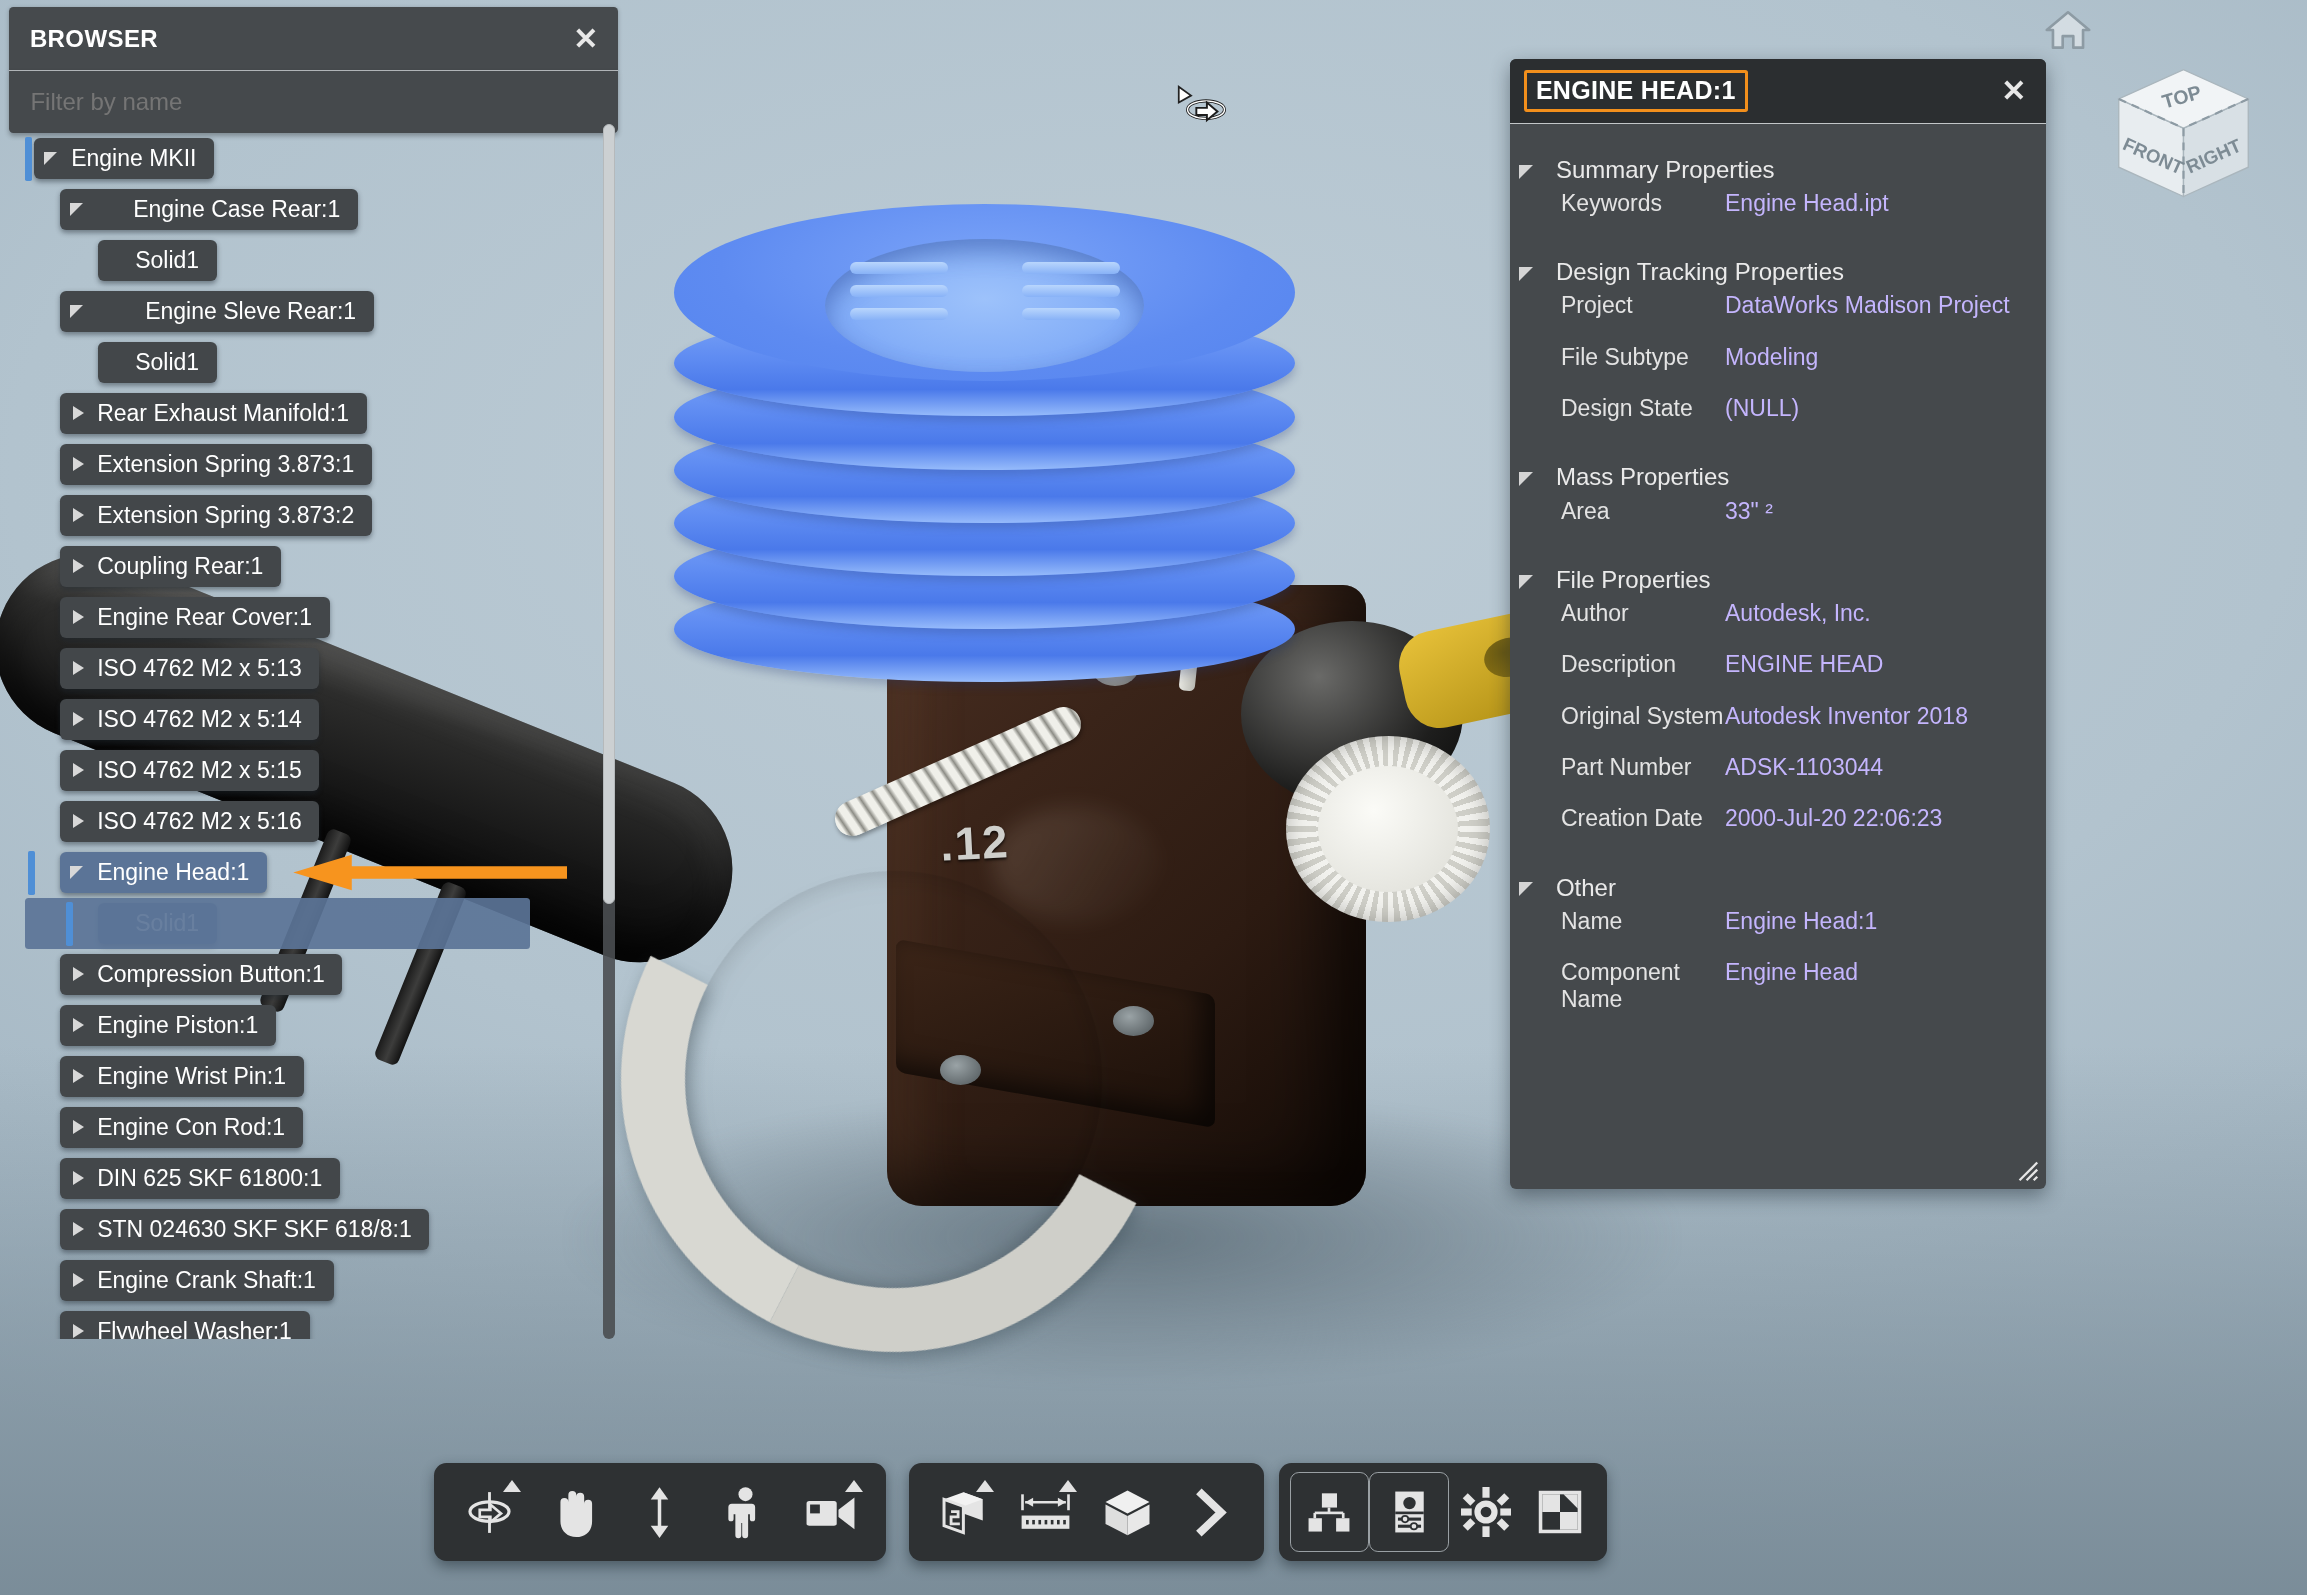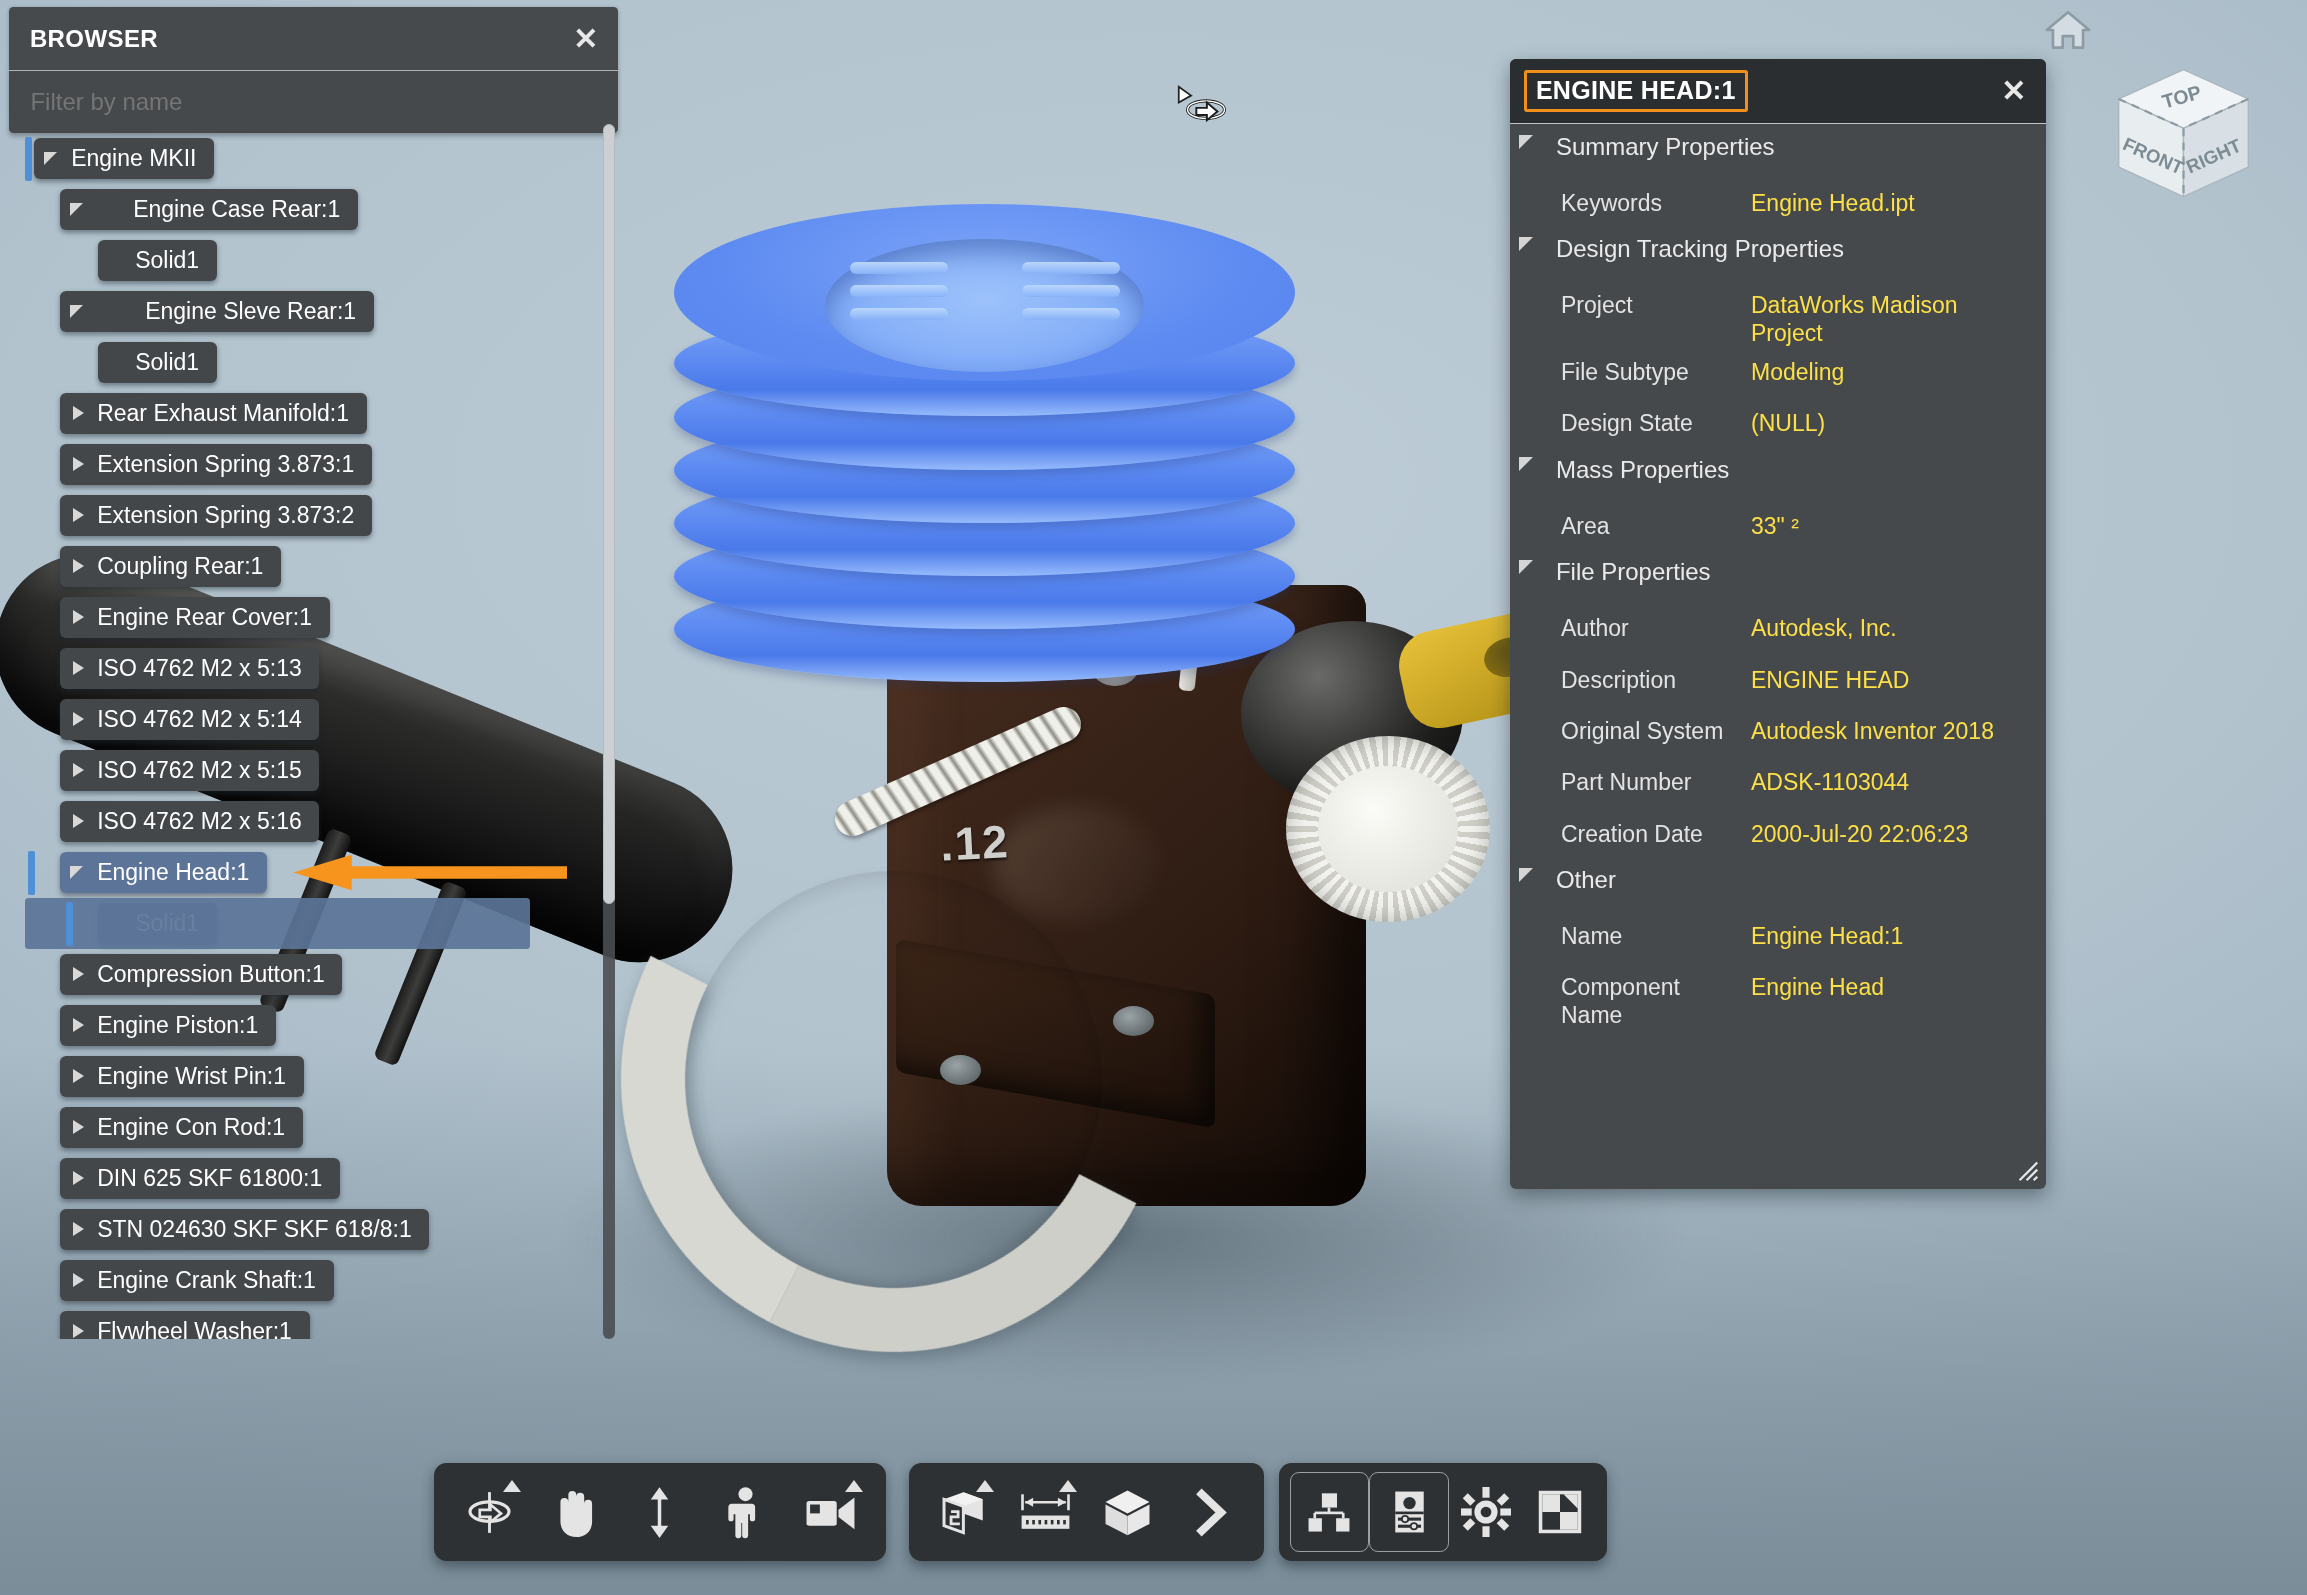--- a/index.html
+++ b/index.html
@@ -215,30 +215,30 @@
     height:65px;background:#2b2e30;display:flex;align-items:center;
     justify-content:space-between;padding:0 19.5px 0 14px;box-sizing:border-box;
     border-bottom:1.8px solid #c2c6c8;flex:0 0 65px;
   }
   .props-title{
     color:#fff;font-size:25px;font-weight:bold;letter-spacing:0.3px;
     border:3.5px solid #f28f1c;border-radius:2.7px;padding:2.7px 8.9px 4.4px;background:#2b2e30;
   }
   .props-close{color:#e8e8e8;font-size:30px;font-weight:bold;line-height:1;cursor:pointer;}
   .props-body{flex:1;overflow:hidden;padding:8.9px 0 0;}
-  .grp{display:flex;align-items:flex-start;height:51px;padding-left:8.9px;}
+  .grp{display:flex;align-items:flex-end;height:51px;padding-left:8.9px;}
   .grp .gtri{width:21px;height:21px;position:relative;margin-right:16px;flex:0 0 21px;}
   .grp .gtri:after{
     content:"";position:absolute;left:0;top:1.8px;width:0;height:0;
     border-top:14px solid #d5d5d5;border-right:14px solid transparent;
   }
   .grp-label{color:#eaeaea;font-size:24px;}
   .prow{display:flex;align-items:flex-start;padding:6.2px 14px 6.2px 51px;min-height:39px;}
   .pkey{color:#e3e3e3;font-size:23px;width:164px;flex:0 0 164px;line-height:1.18;}
-  .pval{color:#fde047;font-size:23px;line-height:1.18;flex:1;margin-left:26px;}
+  .pval{color:#c4b5fd;font-size:23px;line-height:1.18;flex:1;}
   .resize-grip{
     position:absolute;right:7px;bottom:7px;width:23px;height:23px;
   }
 
   
   .home-icon{position:absolute;left:2043px;top:7px;width:50px;height:46px;}
   .view-cube{position:absolute;left:2101px;top:59px;width:165px;height:165px;}
   .cursor-orbit{position:absolute;left:1177px;top:85px;width:51px;height:44px;}
 
   

